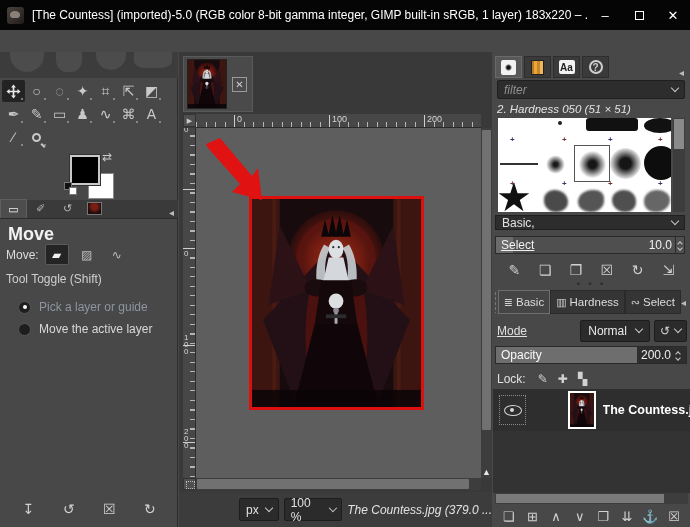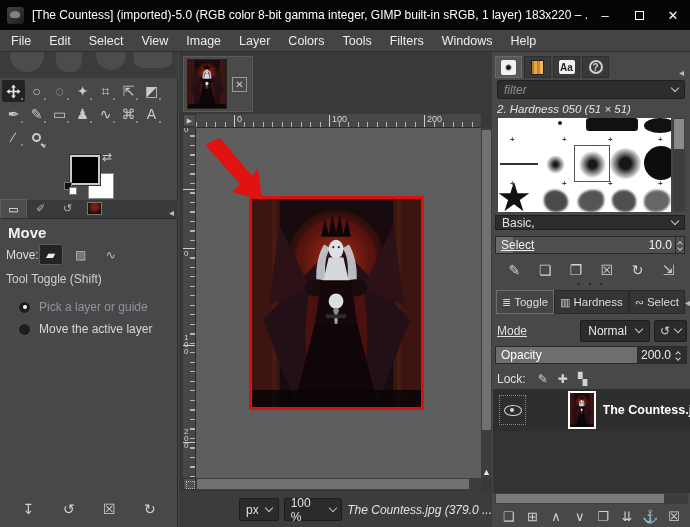--- a/index.html
+++ b/index.html
@@ -39,23 +39,23 @@
   .mini-swatches{position:absolute;left:0px;top:30px;width:14px;height:14px;}
   .mini-swatches .b{position:absolute;left:0;top:0;width:8px;height:8px;background:#111;border:1px solid #777;}
   .mini-swatches .w{position:absolute;left:5px;top:5px;width:8px;height:8px;background:#fff;border:1px solid #777;}
 
   
   .to-tabs{position:absolute;left:0;top:148px;width:178px;height:19px;background:#3a3a3a;display:flex;align-items:flex-end;border-bottom:1px solid #2c2c2c;}
   .to-tab{width:27px;height:19px;display:flex;align-items:center;justify-content:center;color:#bbb;font-size:11px;}
   .to-tab.sel{background:#4d4d4d;border:1px solid #5e5e5e;border-bottom:none;color:#eee;}
   .mini-art{width:15px;height:13px;border:1px solid #777;background:radial-gradient(circle at 50% 35%,#7a1d13 0 30%,#1d0d10 70%);}
   .dock-collapse{margin-left:auto;margin-right:4px;color:#bbb;font-size:10px;}
-  .to-title{position:absolute;left:8px;top:172px;font-weight:bold;font-size:15px;color:#f2f2f2;}
+  .to-title{position:absolute;left:8px;top:172px;font-weight:bold;font-size:18px;color:#f2f2f2;}
   .to-move-row{position:absolute;left:6px;top:192px;display:flex;align-items:center;}
-  .to-move-row .lbl{color:#dcdcdc;}
+  .to-move-row .lbl{color:#dcdcdc;margin-right:6px;}
   .mv-btn{width:24px;height:21px;margin-right:6px;display:flex;align-items:center;justify-content:center;color:#bbb;font-size:12px;border-radius:2px;}
   .mv-btn.sel{background:#242424;border:1px solid #5a5a5a;color:#eee;}
   .to-toggle{position:absolute;left:6px;top:220px;color:#cfcfcf;}
   .opt-row{position:absolute;left:18px;display:flex;align-items:center;height:18px;}
   .radio{width:13px;height:13px;border-radius:50%;background:#1e1e1e;border:1px solid #555;margin-right:8px;position:relative;flex:0 0 auto;}
   .radio.sel::after{content:"";position:absolute;left:3.5px;top:3.5px;width:4px;height:4px;border-radius:50%;background:#fff;}
   .opt-row .t1{color:#8d95a0;}
   .opt-row .t2{color:#d8d8d8;}
   .to-footer{position:absolute;left:0;top:438px;width:178px;height:37px;display:flex;align-items:center;justify-content:space-around;padding:0 8px;}
   .icon-btn{color:#d2d2d2;font-size:14px;width:24px;height:22px;display:flex;align-items:center;justify-content:center;}
@@ -209,33 +209,20 @@
     <div class="title-text">[The Countess] (imported)-5.0 (RGB color 8-bit gamma integer, GIMP built-in sRGB, 1 layer) 183x220 – ...</div>
     <div class="win-btns">
       <div class="win-btn">–</div>
       <div class="win-btn">
           <span class="maxbox"></span>
         </div>
       <div class="win-btn">✕</div>
     </div>
   </div>
 
-  <div class="menubar" id="menubar">
-      <div class="menu-item">File</div>
-      <div class="menu-item">Edit</div>
-      <div class="menu-item">Select</div>
-      <div class="menu-item">View</div>
-      <div class="menu-item">Image</div>
-      <div class="menu-item">Layer</div>
-      <div class="menu-item">Colors</div>
-      <div class="menu-item">Tools</div>
-      <div class="menu-item">Filters</div>
-      <div class="menu-item">Windows</div>
-      <div class="menu-item">Help</div>
-    </div>
 
   <div class="left-dock">
     <div class="wilber-strip">
       <i style="left:10px;top:-14px;width:34px;height:34px;"></i>
       <i style="left:56px;top:-10px;width:26px;height:30px;border-radius:40%;"></i>
       <i style="left:96px;top:-12px;width:30px;height:30px;"></i>
       <i style="left:134px;top:-6px;width:38px;height:22px;border-radius:30%;"></i>
     </div>
     <div class="toolbox" id="toolbox">
         <div class="tool sel">
@@ -446,21 +433,21 @@
         <div class="icon-btn">☒</div>
         <div class="icon-btn">↻</div>
         <div class="icon-btn">⇲</div>
       </div>
     <div class="splitter-dots">• • •</div>
 
     <div class="ly-tabs" id="ly-tabs">
         <div class="drag-dots"></div>
         <div class="ly-tab sel">
           <span class="tico">≣</span>
-          <span>Toggle</span>
+          <span>Basic</span>
         </div>
         <div class="ly-tab">
           <span class="tico">▥</span>
           <span>Hardness</span>
         </div>
         <div class="ly-tab">
           <span class="tico">∾</span>
           <span>Select</span>
         </div>
         <span class="dock-collapse">◂</span>

